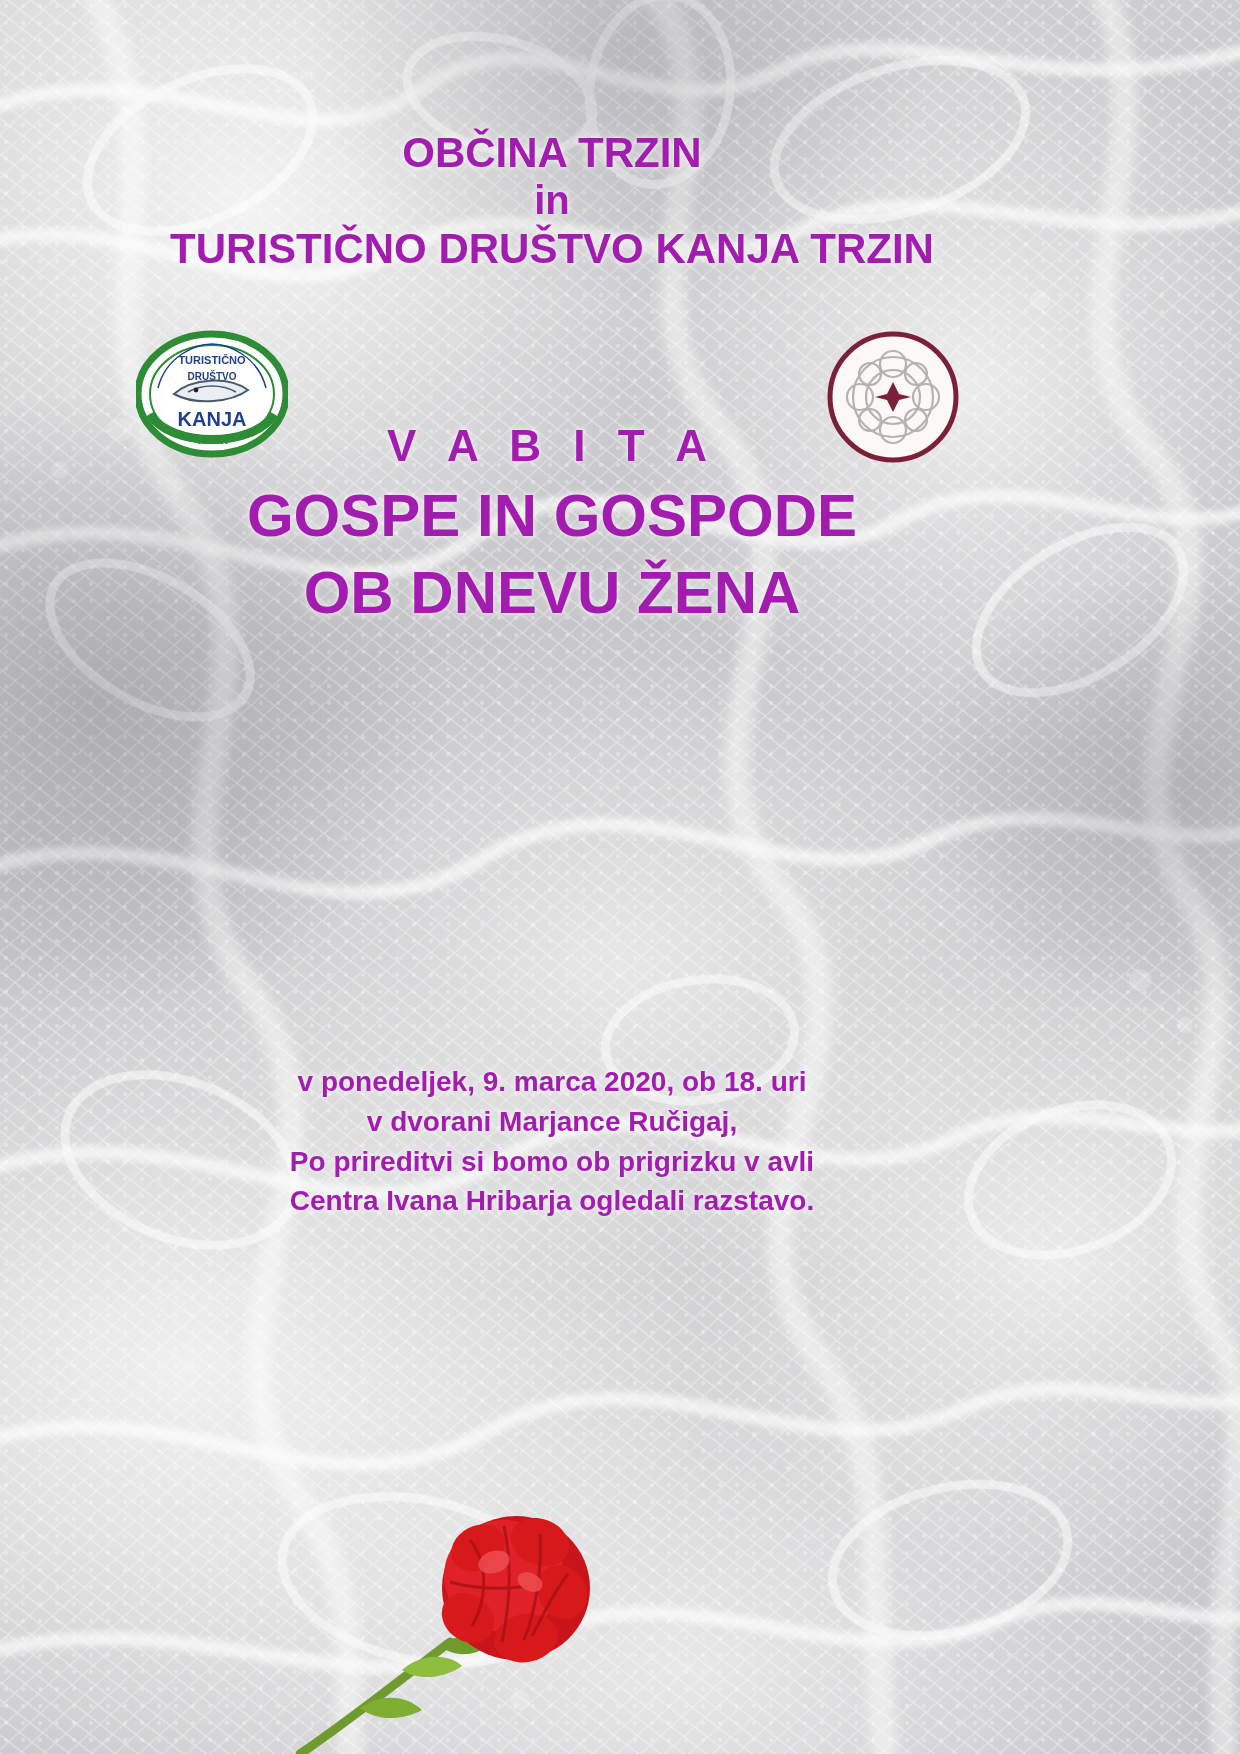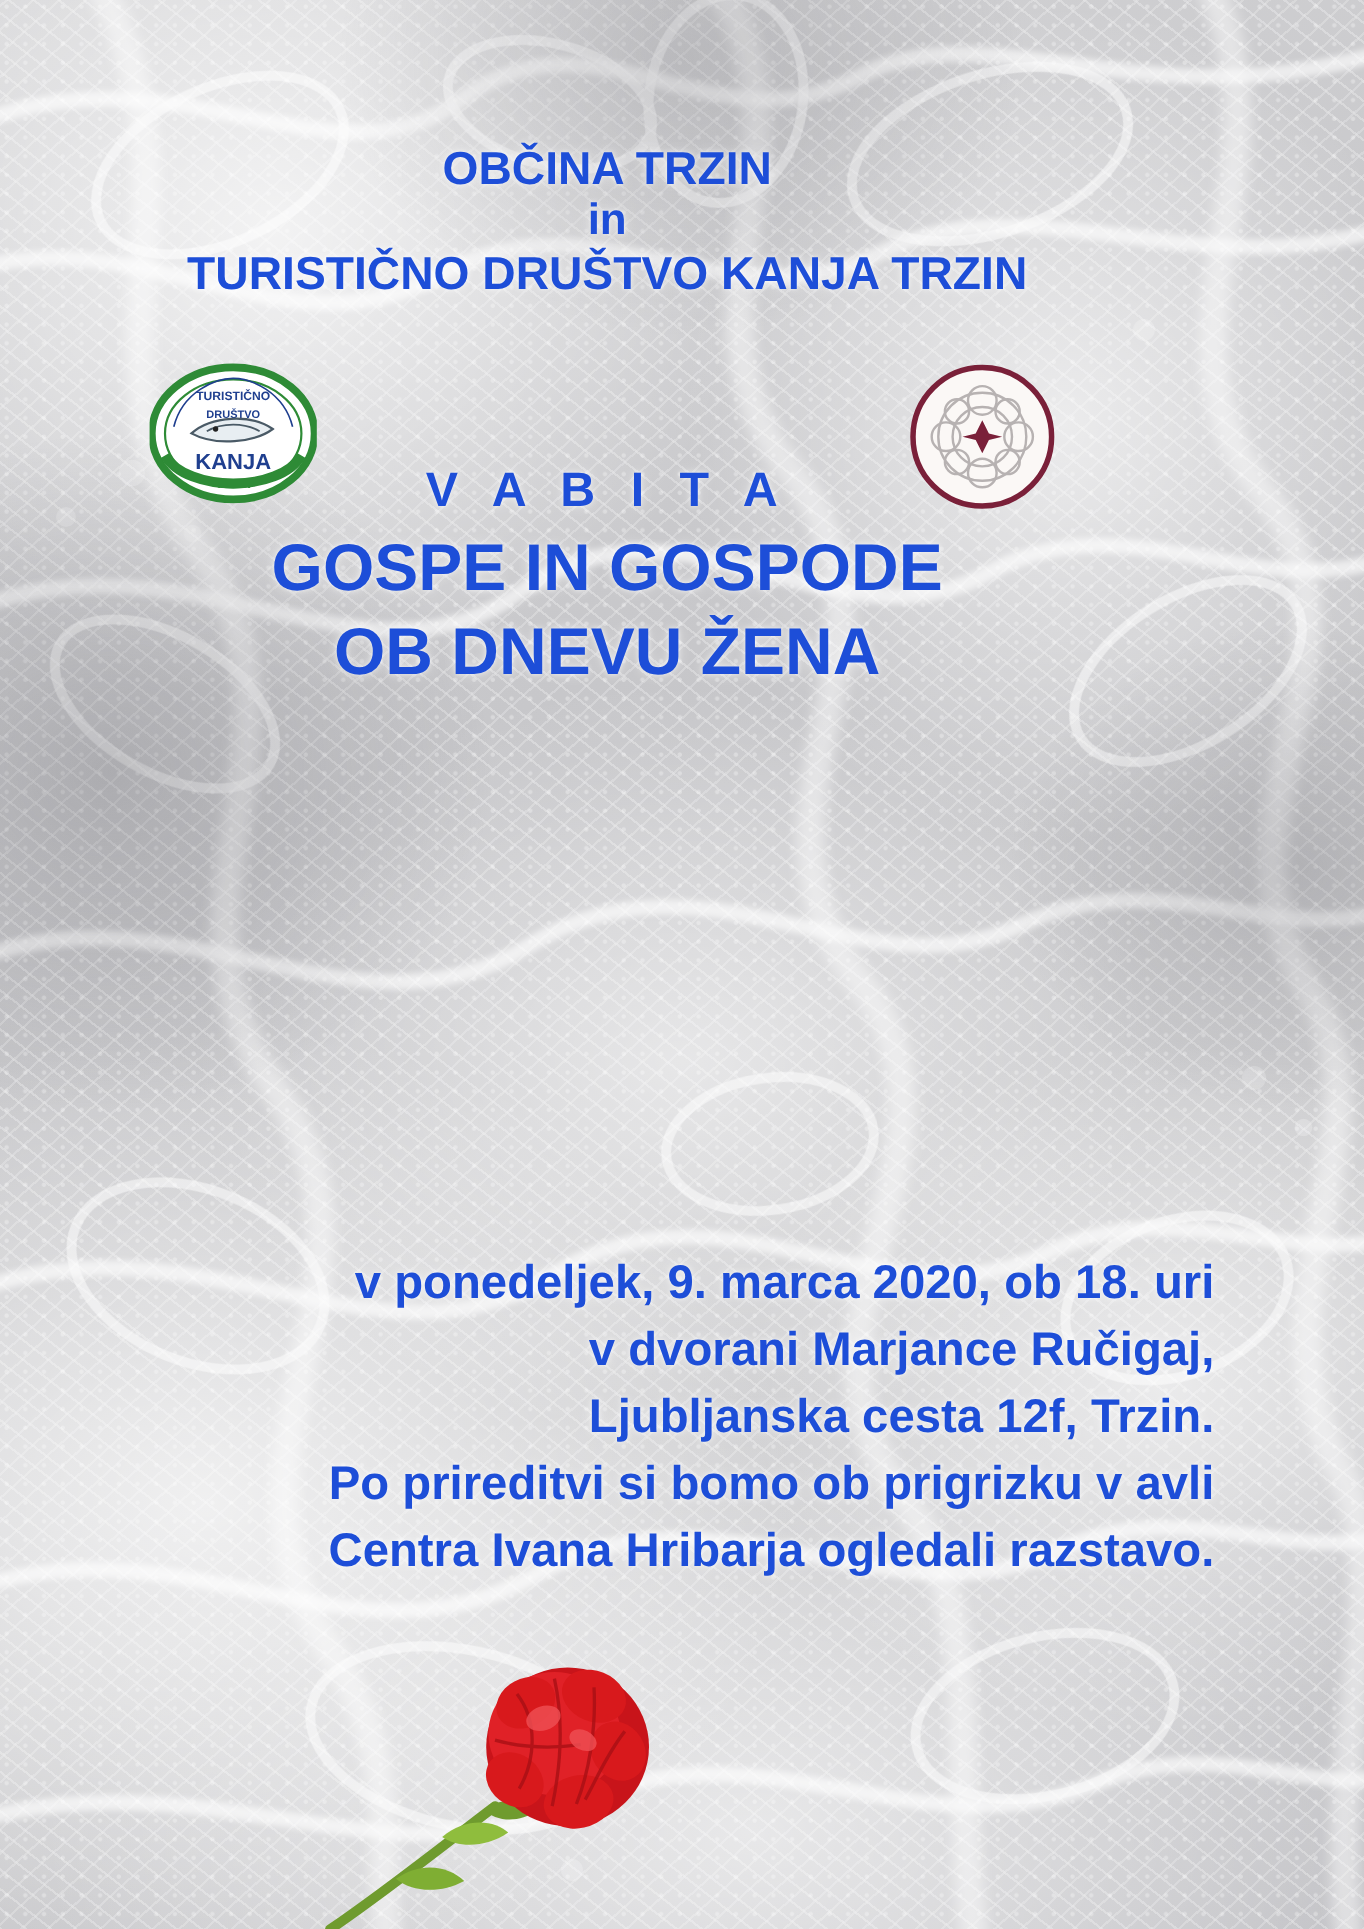--- a/index.html
+++ b/index.html
@@ -63,35 +63,35 @@
     height: 1754px;
     opacity: 0.85;
   }
 
   
   .text-col {
     position: absolute;
     left: 0;
     width: 1104px;
     text-align: center;
-    color: #1d4ed8;
+    color: #a21caf;
     font-weight: bold;
     line-height: 1.17;
     text-shadow: 0 0 5px rgba(255,255,255,0.65), 0 0 12px rgba(255,255,255,0.45);
   }
 
   #header-block { top: 128px; font-size: 42px; }
   #header-block .line-in { font-size: 40px; }
 
   #vabita-block { top: 396px; font-size: 44px; letter-spacing: 10px; margin-top: 24px; }
   #invite-who { top: 478px; font-size: 60px; line-height: 1.28; }
 
   #main-block { top: 700px; font-size: 58px; line-height: 1.38; }
 
-  #details-block { top: 1136px; font-size: 43px; line-height: 1.42; text-align: right; }
+  #details-block { top: 1062px; font-size: 28px; line-height: 1.42; }
 
   
   .logo {
     position: absolute;
   }
   #logo-td {
     left: 136px;
     top: 330px;
     width: 152px;
     height: 128px;
@@ -215,21 +215,20 @@
 
   <div class="text-col" id="invite-who">
     <div>GOSPE IN GOSPODE</div>
     <div>OB DNEVU ŽENA</div>
   </div>
 
 
   <div class="text-col" id="details-block">
     <div>v ponedeljek, 9. marca 2020, ob 18. uri</div>
     <div>v dvorani Marjance Ručigaj,</div>
-    <div>Ljubljanska cesta 12f, Trzin.</div>
     <div>Po prireditvi si bomo ob prigrizku v avli</div>
     <div>Centra Ivana Hribarja ogledali razstavo.</div>
   </div>
 
   <svg id="carnation" viewBox="0 0 360 284">
     <g>
       <path d="M10,284 C60,250 110,210 160,172" fill="none" stroke="#6f9b2e" stroke-width="9" stroke-linecap="round"></path>
       <path d="M70,238 C92,222 118,226 132,240 C110,252 84,250 70,238 Z" fill="#7fae33"></path>
       <path d="M112,200 C132,182 160,184 172,196 C152,210 126,210 112,200 Z" fill="#8fbd3d"></path>
       <path d="M150,175 C168,162 190,166 198,176 C182,188 160,186 150,175 Z" fill="#6f9b2e"></path>

